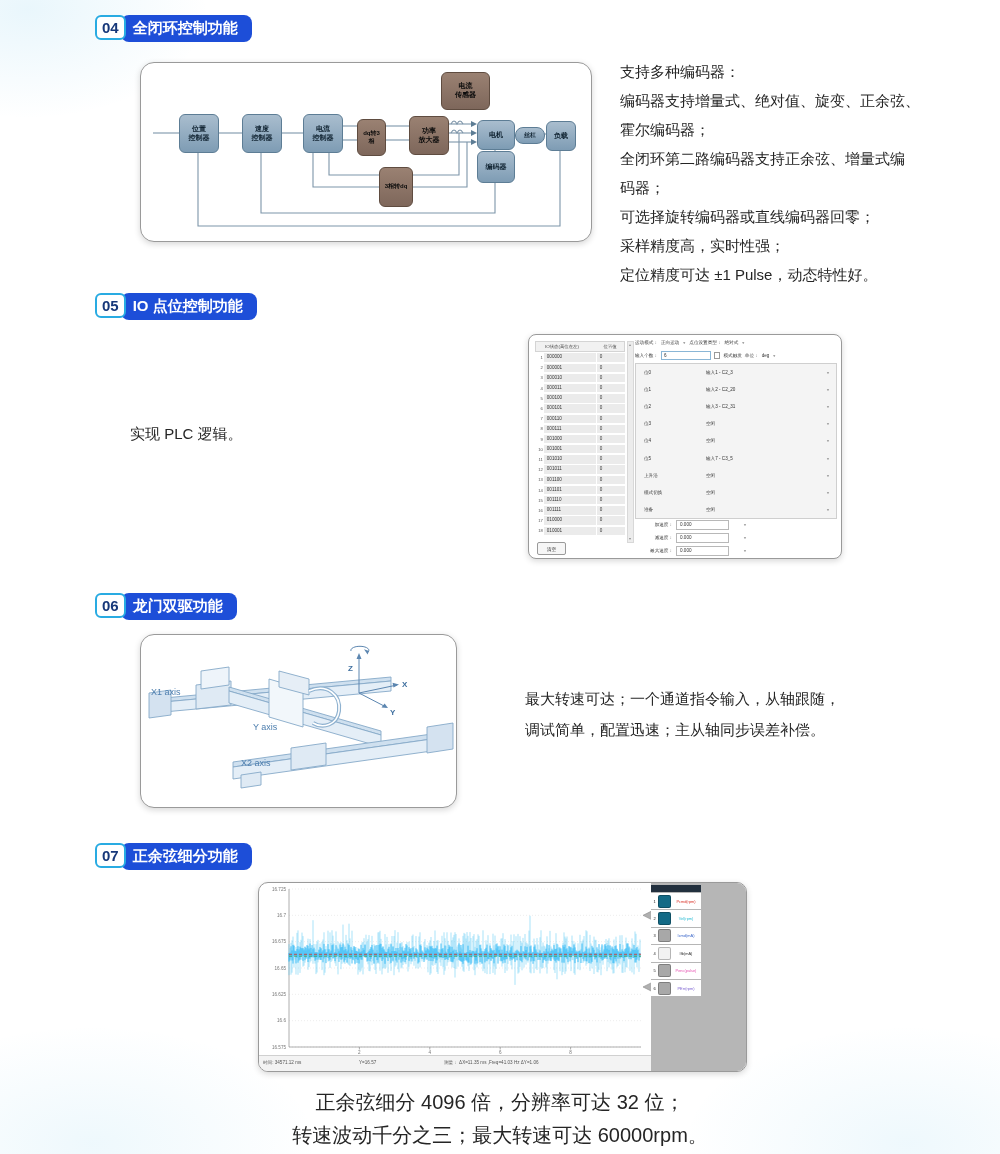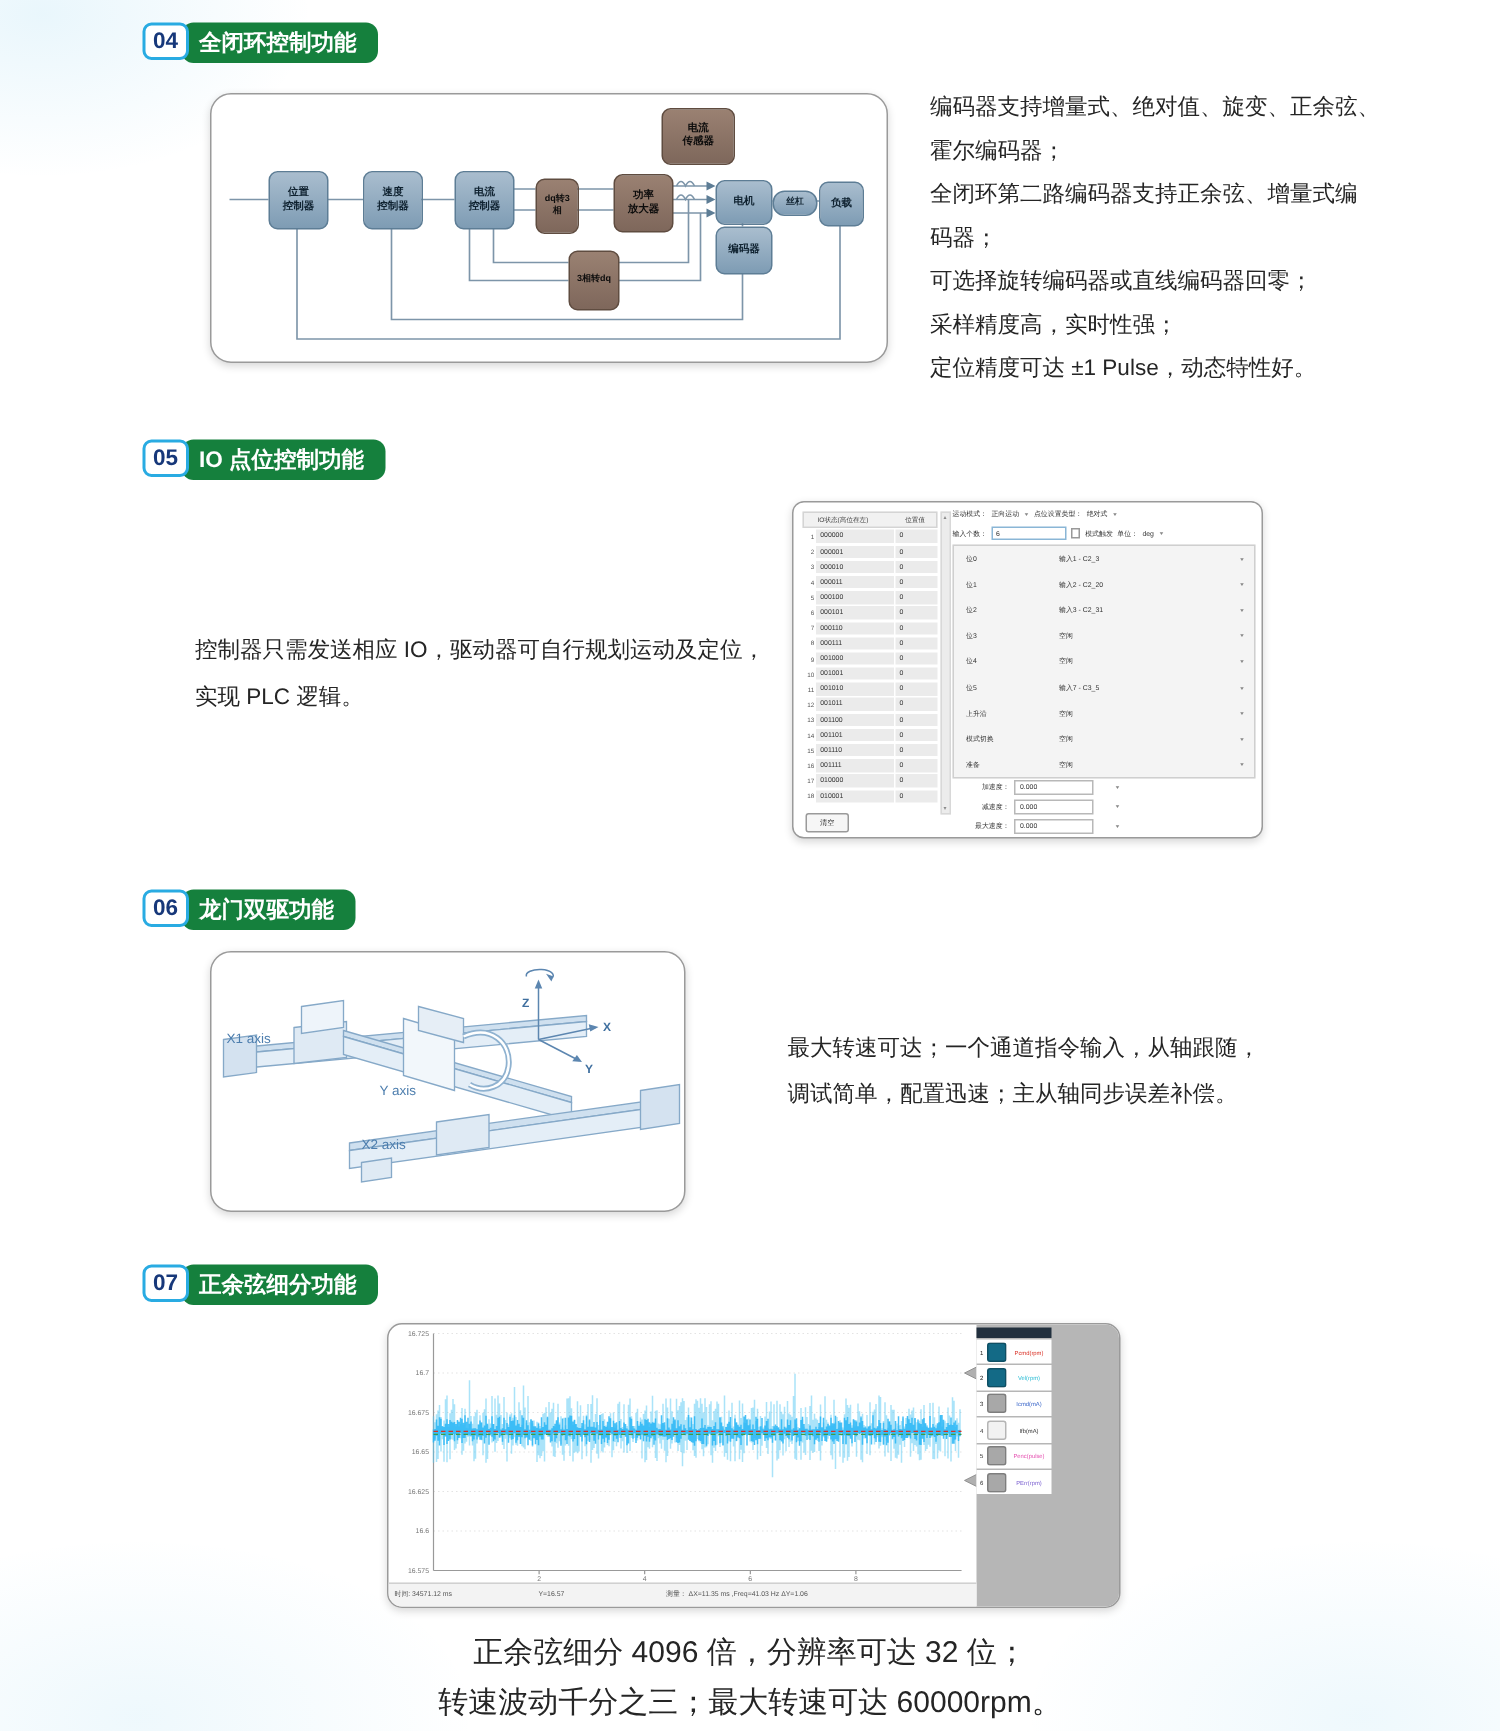--- a/index.html
+++ b/index.html
@@ -8,21 +8,21 @@
   .abs{position:absolute;}
   
   .deco{position:absolute;pointer-events:none;}
   .deco-tl{left:-70px;top:-50px;width:280px;height:170px;background:radial-gradient(ellipse at 35% 35%,rgba(41,171,226,.10),transparent 70%);}
   .deco-bl{left:-60px;bottom:-70px;width:380px;height:200px;background:radial-gradient(ellipse at 40% 60%,rgba(41,171,226,.08),transparent 70%);}
   .deco-br{right:-60px;bottom:-70px;width:380px;height:200px;background:radial-gradient(ellipse at 60% 60%,rgba(41,171,226,.08),transparent 70%);}
   
   .badge{position:absolute;display:flex;align-items:flex-start;height:27px;}
   .badge-num{position:relative;z-index:2;background:#fff;border:2px solid #29abe2;border-radius:6px;
              color:#17387a;font-weight:bold;font-size:15px;padding:1px 5px;line-height:19px;}
-  .badge-title{position:relative;z-index:1;background:#15803d;color:#fff;font-size:15px;font-weight:bold;
+  .badge-title{position:relative;z-index:1;background:#1d4ed8;color:#fff;font-size:15px;font-weight:bold;
                padding:4px 14px 4px 12px;margin-left:-5px;border-radius:8px;white-space:nowrap;}
   
   .card{position:absolute;background:#fff;border:1px solid #9a9a9a;border-radius:14px;
         box-shadow:0 2px 6px rgba(0,0,0,.16);}
   
   .desc .tline{font-size:15px;line-height:29px;color:#252525;white-space:nowrap;}
   .desc2 .tline{font-size:15px;line-height:31px;color:#252525;white-space:nowrap;}
   .caption .tline{font-size:20px;line-height:33px;color:#252525;text-align:center;white-space:nowrap;}
   
   .blk{position:absolute;display:flex;align-items:center;justify-content:center;text-align:center;
@@ -137,36 +137,36 @@
     <div class="blk blk-brown" style="left:268px;top:53px;width:38px;height:37px;">功率
 放大器</div>
     <div class="blk" style="left:336px;top:57px;width:36px;height:28px;">电机</div>
     <div class="blk blk-pill" style="left:374px;top:64px;width:28px;height:15px;">丝杠</div>
     <div class="blk" style="left:405px;top:58px;width:28px;height:28px;">负载</div>
     <div class="blk" style="left:336px;top:88px;width:36px;height:30px;">编码器</div>
     <div class="blk blk-brown blk-sm" style="left:238px;top:104px;width:32px;height:38px;">3相转dq</div>
   </div>
 
   <div class="abs desc" style="left:620px;top:57px;width:340px;">
+      <div class="tline">支持多种编码器：</div>
       <div class="tline">编码器支持增量式、绝对值、旋变、正余弦、</div>
       <div class="tline">霍尔编码器；</div>
       <div class="tline">全闭环第二路编码器支持正余弦、增量式编</div>
       <div class="tline">码器；</div>
       <div class="tline">可选择旋转编码器或直线编码器回零；</div>
       <div class="tline">采样精度高，实时性强；</div>
       <div class="tline">定位精度可达 ±1 Pulse，动态特性好。</div>
     </div>
 
   <div class="badge" style="left:95px;top:293px;">
     <span class="badge-num">05</span>
     <span class="badge-title">IO 点位控制功能</span>
   </div>
 
   <div class="abs desc2" style="left:130px;top:418px;width:400px;">
-      <div class="tline">控制器只需发送相应 IO，驱动器可自行规划运动及定位，</div>
       <div class="tline">实现 PLC 逻辑。</div>
     </div>
 
   <div class="card swp" style="left:528px;top:334px;width:312px;height:223px;border-radius:8px;">
     <div class="io-table">
       <div class="io-head">
         <span class="io-h1">IO状态(高位在左)</span>
         <span class="io-h2">位置值</span>
       </div>
       <div id="io-rows">

